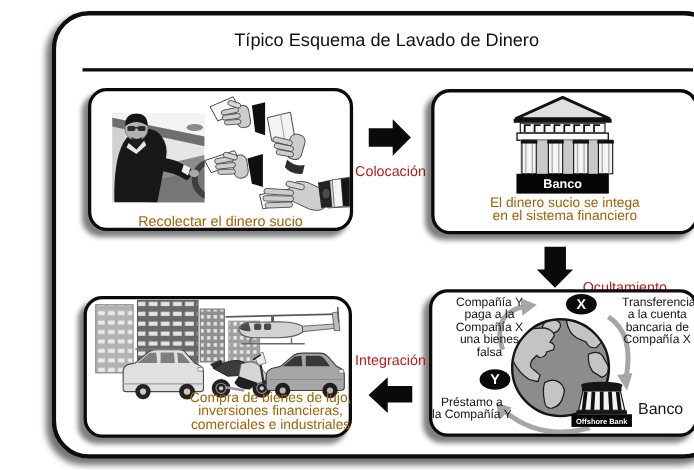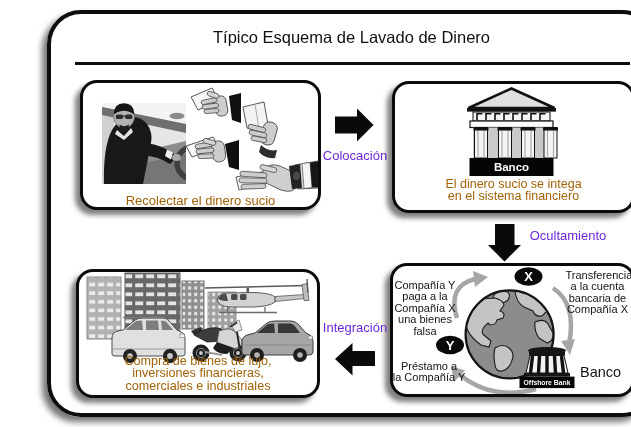--- a/index.html
+++ b/index.html
@@ -14,28 +14,28 @@
   .dbox{position:absolute;box-sizing:border-box;background:#fff;border:3px solid #0b0b0b;
         border-radius:17px;box-shadow:-5px 5px 5px rgba(0,0,0,.5);}
   .dbox svg{position:absolute;left:0;top:0;}
   #box-collect{left:49px;top:80px;width:241px;height:130px;}
   #box-bank{left:361px;top:81px;width:243px;height:132px;}
   #box-luxury{left:45px;top:268.5px;width:244px;height:129px;}
   #box-offshore{left:359px;top:262.5px;width:245px;height:134.5px;}
   .caption{position:absolute;left:0;width:100%;text-align:center;color:#a16207;}
   #collect-caption{top:110px;font-size:13px;}
   #bank-caption{top:94px;font-size:12.5px;line-height:12.2px;}
-  #luxury-caption{top:83.5px;font-size:12.6px;line-height:12.4px;}
-  .arrow-label{position:absolute;font-size:13px;color:#6d28d9;text-align:center;}
+  #luxury-caption{top:83.5px;font-size:12.6px;line-height:12.4px;padding-left:48px;}
+  .arrow-label{position:absolute;font-size:13px;color:#b91c1c;text-align:center;}
   #label-colocacion{left:283px;top:147.5px;width:82px;}
-  #label-ocultamiento{left:490px;top:228px;width:94px;}
+  #label-ocultamiento{left:490px;top:253px;width:94px;}
   #label-integracion{left:283px;top:319.5px;width:82px;}
   .big-arrow{position:absolute;}
   .smalltext{position:absolute;font-size:11px;line-height:11.6px;text-align:center;color:#141414;white-space:nowrap;}
-  #txt-invoice{left:-2px;top:14px;width:68px;}
+  #txt-invoice{left:-2px;top:4px;width:68px;padding-left:20px;}
   #txt-transfer{left:172.5px;top:4px;width:64px;}
   #txt-loan{left:-2px;top:95px;width:76px;}
   #txt-giro{left:187px;top:101.5px;width:36px;font-size:14.5px;}
 </style>
 </head>
 <body>
 
 <div class="page">
 
   <div class="frame"></div>

